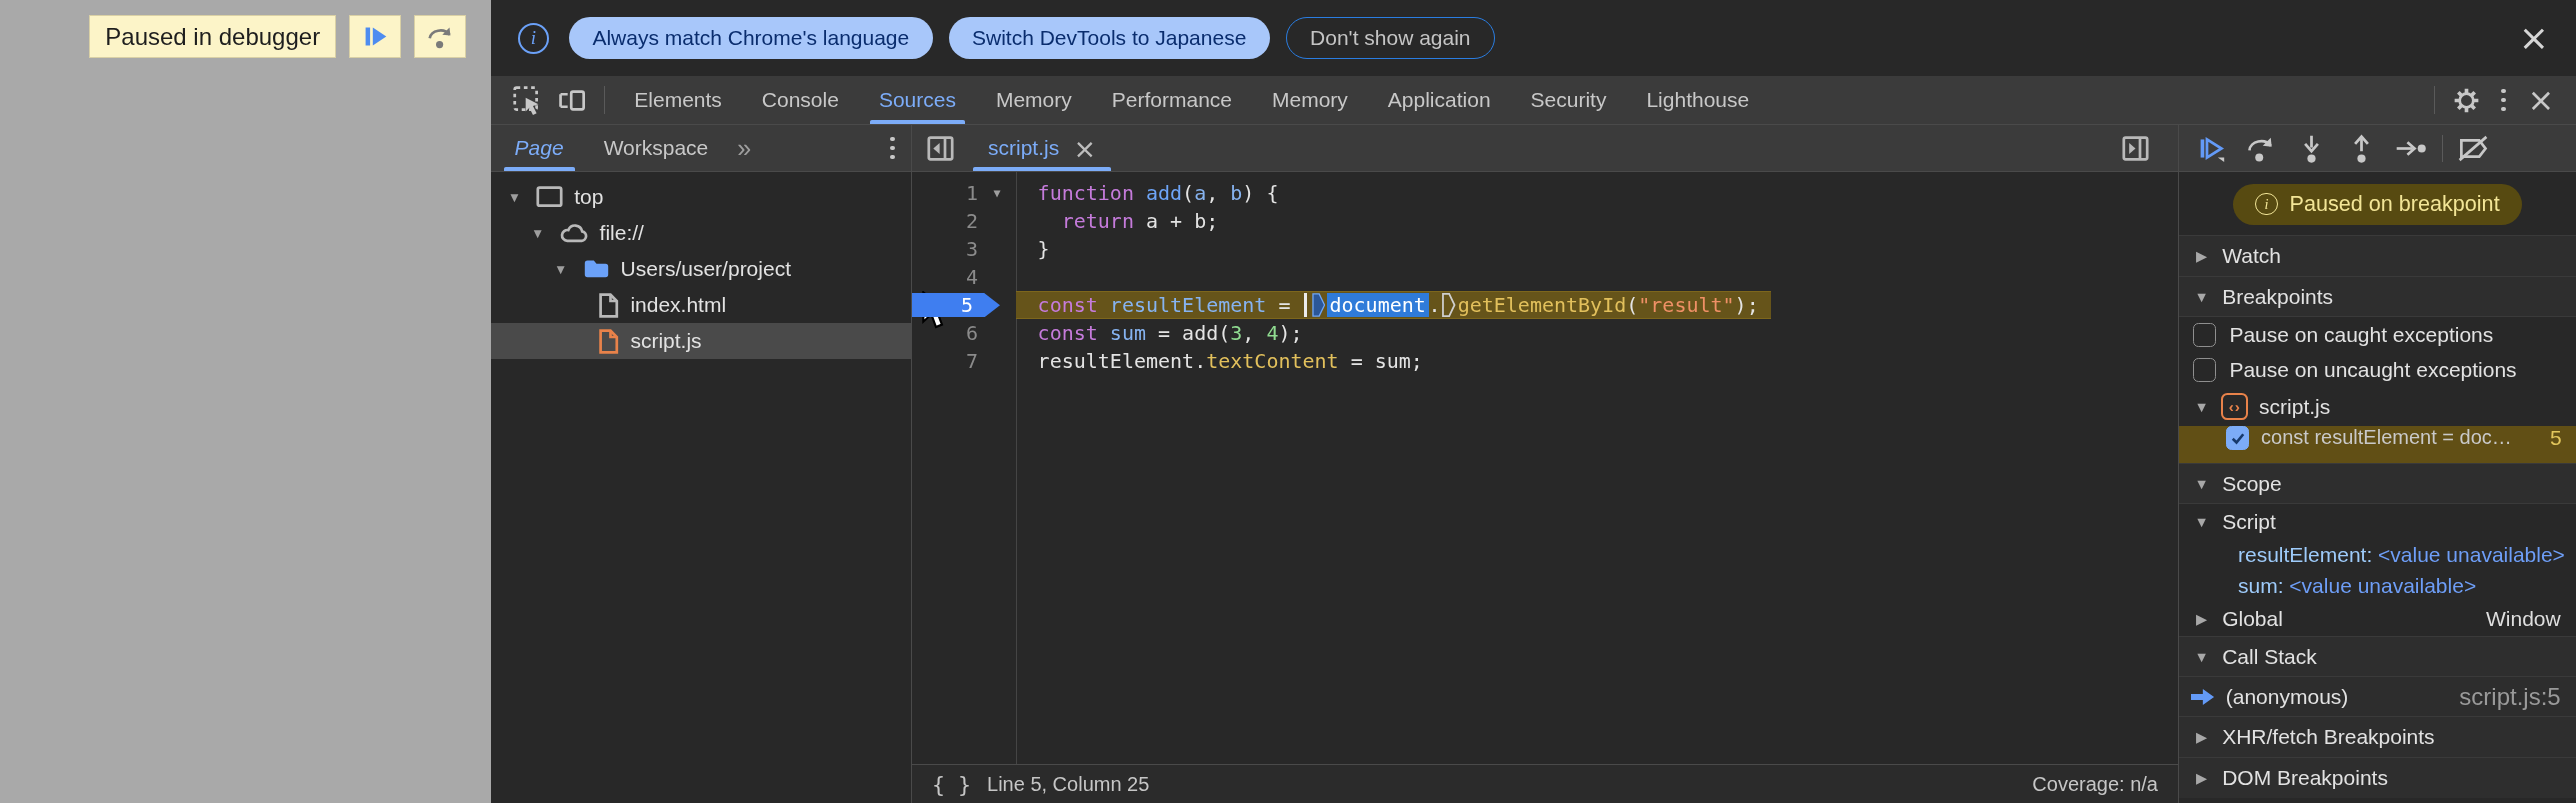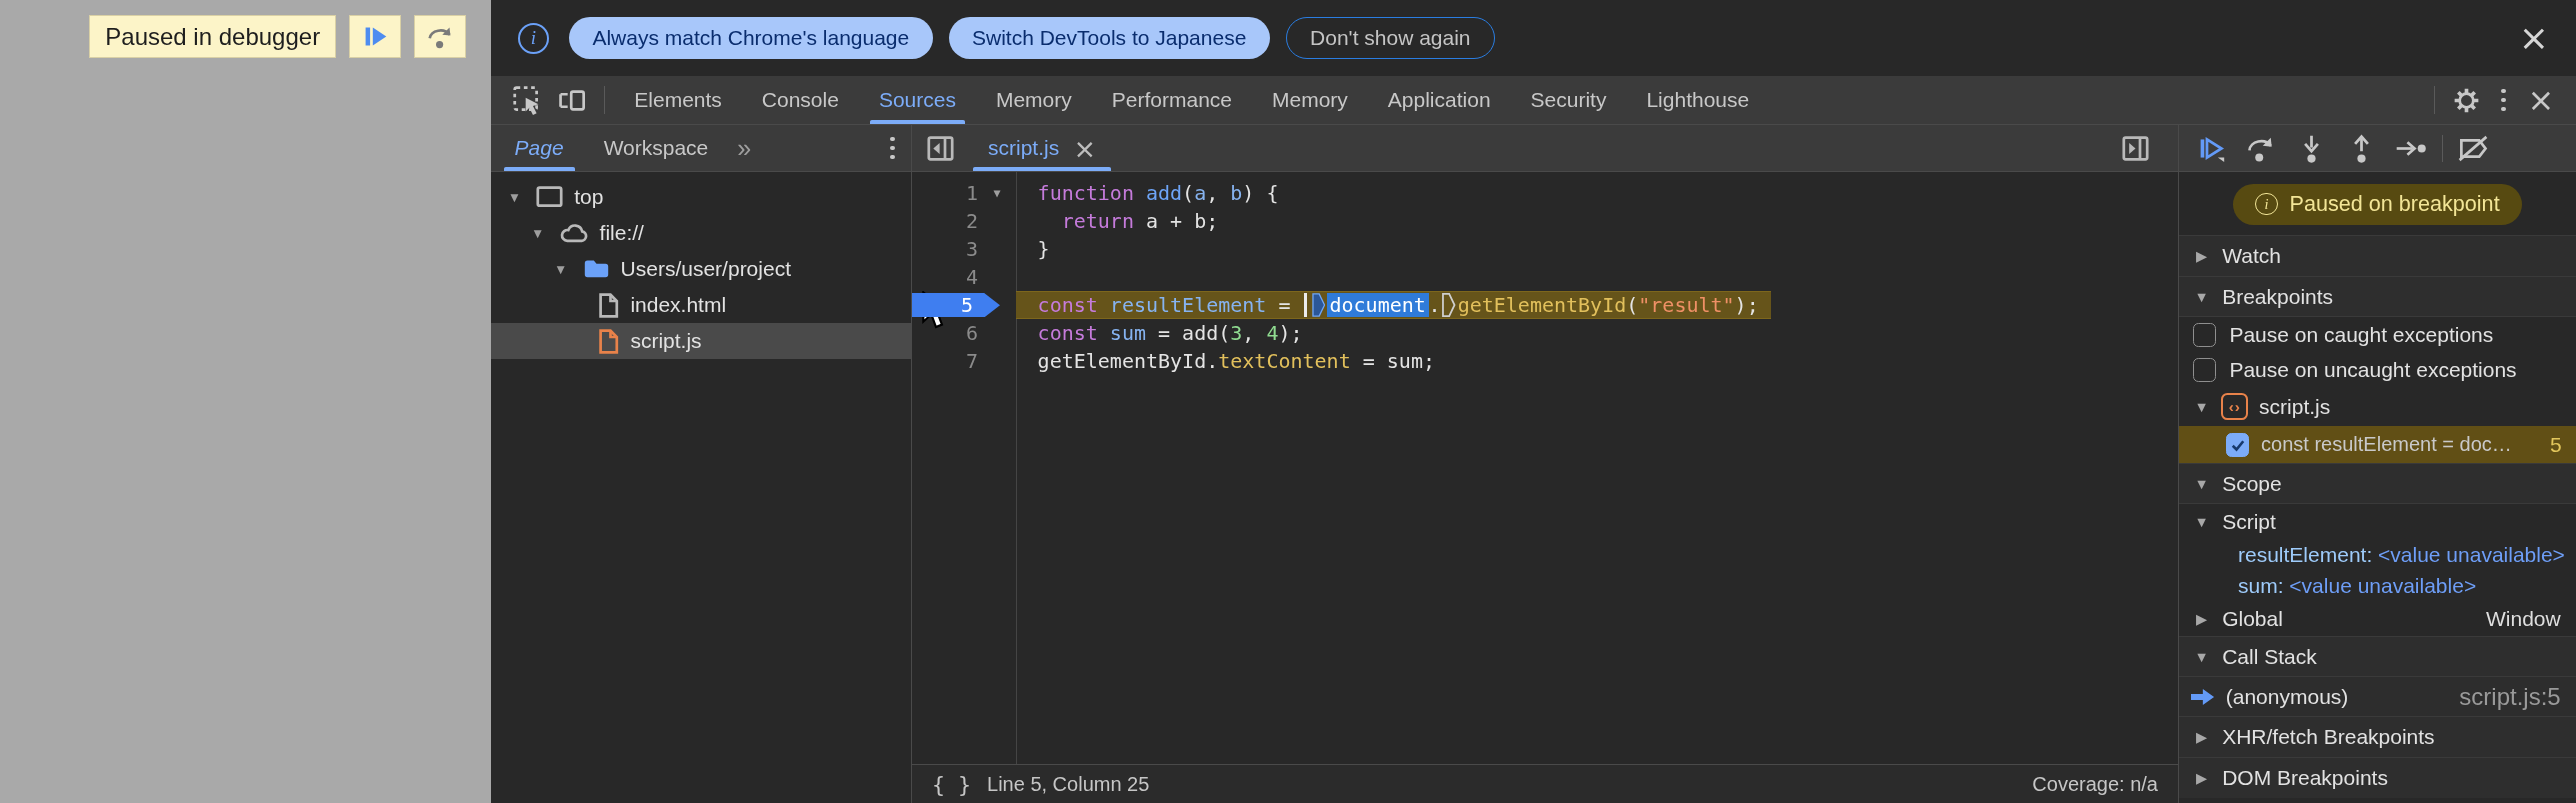--- a/index.html
+++ b/index.html
@@ -88,21 +88,21 @@
   .badge { background:#574a11; color:#f2e597; border-radius:21.6px; height:41px; display:flex; align-items:center; gap:11.7px; padding:0 22.5px; font-size:21.6px; }
   .badge .i-circle { width:22.5px; height:22.5px; border:1.8px solid #f2e597; border-radius:50%; display:flex; align-items:center; justify-content:center; font-size:14.4px; font-style:italic; font-family:"Liberation Serif",serif; }
   .sec-head { height:41px; display:flex; align-items:center; gap:11.7px; padding:0 13.5px; background:#2e2e2e; border-top:0.9px solid #3a3a3a; cursor:pointer; }
   .sec-head.bordered { border-bottom:0.9px solid #3a3a3a; }
   .tri { color:#a8a8a8; font-size:14.4px; width:18px; text-align:center; flex:0 0 auto; }
   .chk-row { height:35px; display:flex; align-items:center; gap:13.5px; padding:0 13.5px; cursor:pointer; }
   .chkbox { width:23.4px; height:23.4px; border:1.8px solid #8f8f8f; border-radius:5.4px; flex:0 0 auto; }
   .chkbox.checked { background:#7cacf8; border-color:#7cacf8; display:flex; align-items:center; justify-content:center; }
   .bp-group { height:39px; display:flex; align-items:center; gap:10.8px; padding:0 13.5px; cursor:pointer; }
   .js-icon { width:27px; height:27px; border:2.7px solid #e8824a; border-radius:6.3px; color:#e8824a; display:flex; align-items:center; justify-content:center; font-size:15.3px; font-weight:bold; letter-spacing:0.9px; flex:0 0 auto; }
-  .bp-entry { height:37px; background:#614f15; display:flex; align-items:center; gap:11.7px; padding:0 14.4px 0 47px; cursor:pointer; }
+  .bp-entry { height:37px; background:#614f15; display:flex; gap:11.7px; padding:0 14.4px 0 47px; cursor:pointer; }
   .bp-label { color:#c9c9c9; flex:1; white-space:nowrap; overflow:hidden; font-size:20px; }
   .bp-line { color:#e2c65c; }
   .scope-sub { height:35px; display:flex; align-items:center; gap:11.7px; padding:0 13.5px; cursor:pointer; }
   .scope-var { height:31px; padding-left:59px; display:flex; align-items:center; font-size:21px; white-space:pre; }
   .var-name { color:#9ecbfa; } .var-val { color:#6e9ef7; }
   .scope-global { height:35px; display:flex; align-items:center; gap:11.7px; padding:0 15.3px 0 13.5px; cursor:pointer; }
   .scope-global .gval { margin-left:auto; color:#dfdfdf; }
   .cs-frame { height:39px; background:#2d2d2d; display:flex; align-items:center; gap:11.7px; padding:0 15.3px 0 11.7px; cursor:pointer; }
   .cs-arrow { width:23.4px; height:18px; background:#639af7; clip-path:polygon(0 33%,52% 33%,52% 5%,100% 50%,52% 95%,52% 67%,0 67%); flex:0 0 auto; }
   .cs-loc { margin-left:auto; color:#9a9a9a; font-size:24px; }
@@ -329,21 +329,21 @@
                 </svg></span><span class="tk-prop">getElementById</span><span class="tk-pl">(</span><span class="tk-str">"result"</span><span class="tk-pl">);</span></span>
           </div>
           <div class="code-line">
             <span class="gut-num">6</span>
             <span class="gut-fold"></span>
             <span class="line-text"><span class="tk-kw">const</span><span class="tk-pl"> </span><span class="tk-vr">sum</span><span class="tk-pl"> = add(</span><span class="tk-num">3</span><span class="tk-pl">, </span><span class="tk-num">4</span><span class="tk-pl">);</span></span>
           </div>
           <div class="code-line">
             <span class="gut-num">7</span>
             <span class="gut-fold"></span>
-            <span class="line-text"><span class="tk-pl">getElementById.</span><span class="tk-prop">textContent</span><span class="tk-pl"> = sum;</span></span>
+            <span class="line-text"><span class="tk-pl">resultElement.</span><span class="tk-prop">textContent</span><span class="tk-pl"> = sum;</span></span>
           </div>
         </div>
 
       <div class="status">
         <span class="brace">{ }</span>
         <span>Line 5, Column 25</span>
         <div class="flex-spacer"></div>
         <span>Coverage: n/a</span>
       </div>
     </div>

